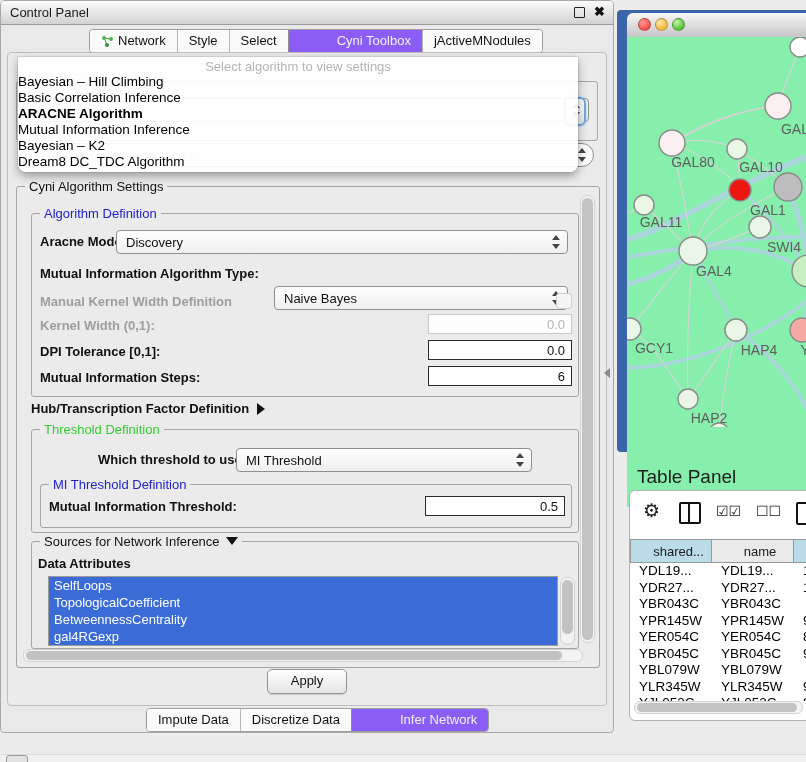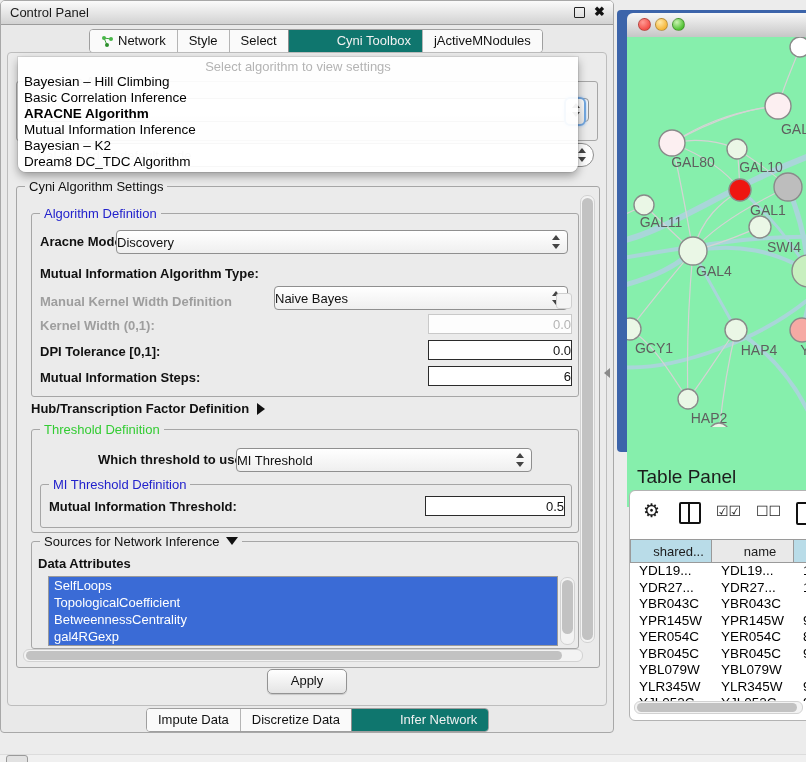--- a/index.html
+++ b/index.html
@@ -14,60 +14,60 @@
     background:linear-gradient(#fbfbfb,#d2d2d2);border-bottom:1px solid #9c9c9c;}
   #cp-title{left:9px;top:4px;font-size:13px;color:#1a1a1a;}
   #cp-float{right:28px;top:6px;width:9px;height:9px;border:1.5px solid #222;border-radius:1px;}
   #cp-close{right:8px;top:3px;font-size:13px;font-weight:bold;color:#111;line-height:16px;}
 
   
   .tabbar{display:flex;border:1px solid #9f9f9f;border-radius:4px;overflow:hidden;
           background:#fafafa;height:22px;font-size:13px;line-height:22px;}
   .tab{padding:0 11px;white-space:nowrap;color:#111;background:#fafafa;}
   .tab + .tab{border-left:1px solid #b5b5b5;}
-  .tab.sel{background:#0f766e;color:#f1f1f1;border-left-color:#8f8f8f;padding-left:48px;}
+  .tab.sel{background:#8b5cf6;color:#f1f1f1;border-left-color:#8f8f8f;padding-left:48px;}
   #top-tabs{left:88px;top:28px;}
   .tabicon{display:inline-block;width:13px;height:12px;vertical-align:-2px;margin-right:4px;}
 
   
   #main-panel{left:6px;top:51px;width:598px;height:652px;background:#ebebeb;
               border:1px solid #bdbdbd;border-radius:4px;}
 
   
   .groupbox{position:absolute;border:1px solid #a6a6a6;border-radius:3px;}
   .gtitle{position:absolute;top:-8px;left:8px;background:#ebebeb;padding:0 4px;
           font-size:13px;white-space:nowrap;}
   .combo{position:absolute;height:24px;border:1px solid #8f8f8f;border-radius:4px;
          background:linear-gradient(#ffffff,#efefef);font-size:13px;line-height:23px;
-         box-sizing:border-box;color:#111;}
+         padding-left:9px;box-sizing:border-box;color:#111;}
   .spin{position:absolute;right:6px;top:4px;width:9px;height:14px;}
   .spin:before,.spin:after{content:"";position:absolute;left:0;border-left:4.5px solid transparent;
         border-right:4.5px solid transparent;}
   .spin:before{top:0;border-bottom:5px solid #444;}
   .spin:after{bottom:0;border-top:5px solid #444;}
 
   #bg-combo2{border-radius:12px;color:#b3b3b3;background:#fdfdfd;}
   #bg-focus-btn{position:absolute;right:2px;top:-2px;width:18px;height:25px;border:2px solid #72a7e0;
         border-radius:6px;background:linear-gradient(#fff,#e8e8e8);box-shadow:0 0 3px #9cc3ef;}
 
   
   #algo-popup{left:18px;top:57px;width:560px;height:115px;background:rgba(255,255,255,0.93);
       border-radius:0 0 8px 8px;box-shadow:0 4px 10px rgba(0,0,0,0.35),0 0 0 1px rgba(0,0,0,0.08);
       z-index:60;padding-top:2px;box-sizing:border-box;}
   #popup-placeholder{text-align:center;color:#b4b4b4;font-size:13px;height:15px;}
-  .popup-item{font-size:13.5px;line-height:16px;padding-left:6px;color:#000;}
+  .popup-item{font-size:13.5px;line-height:16px;color:#000;}
   .popup-item.bold{font-weight:bold;}
 
   
   #settings-group{left:8px;top:133px;width:582px;height:480px;}
   .label{position:absolute;font-size:13px;white-space:nowrap;}
   .b{font-weight:bold;}
   .gray{color:#9e9e9e;}
   .field{position:absolute;height:20px;background:#fff;border:1px solid #2b2b2b;
-         font-size:13px;line-height:20px;text-align:right;box-sizing:border-box;}
+         font-size:13px;line-height:20px;text-align:right;padding-right:6px;box-sizing:border-box;}
   .field.dis{border:1px solid #c9c9c9;color:#b4b4b4;background:#fdfdfd;}
   .checkbox{position:absolute;width:14px;height:14px;border:1px solid #cfcfcf;border-radius:3px;
             background:#f4f4f4;}
   .tri-right{display:inline-block;width:0;height:0;border-top:6px solid transparent;
        border-bottom:6px solid transparent;border-left:8px solid #111;vertical-align:-2px;margin-left:8px;}
   .tri-down{display:inline-block;width:0;height:0;border-left:6px solid transparent;
        border-right:6px solid transparent;border-top:8px solid #111;vertical-align:1px;margin-left:6px;}
 
   .vscroll{position:absolute;width:13px;background:#f3f3f3;border:1px solid #d2d2d2;border-radius:7px;}
   .vthumb{position:absolute;left:1px;right:1px;background:#c2c2c2;border-radius:6px;}

